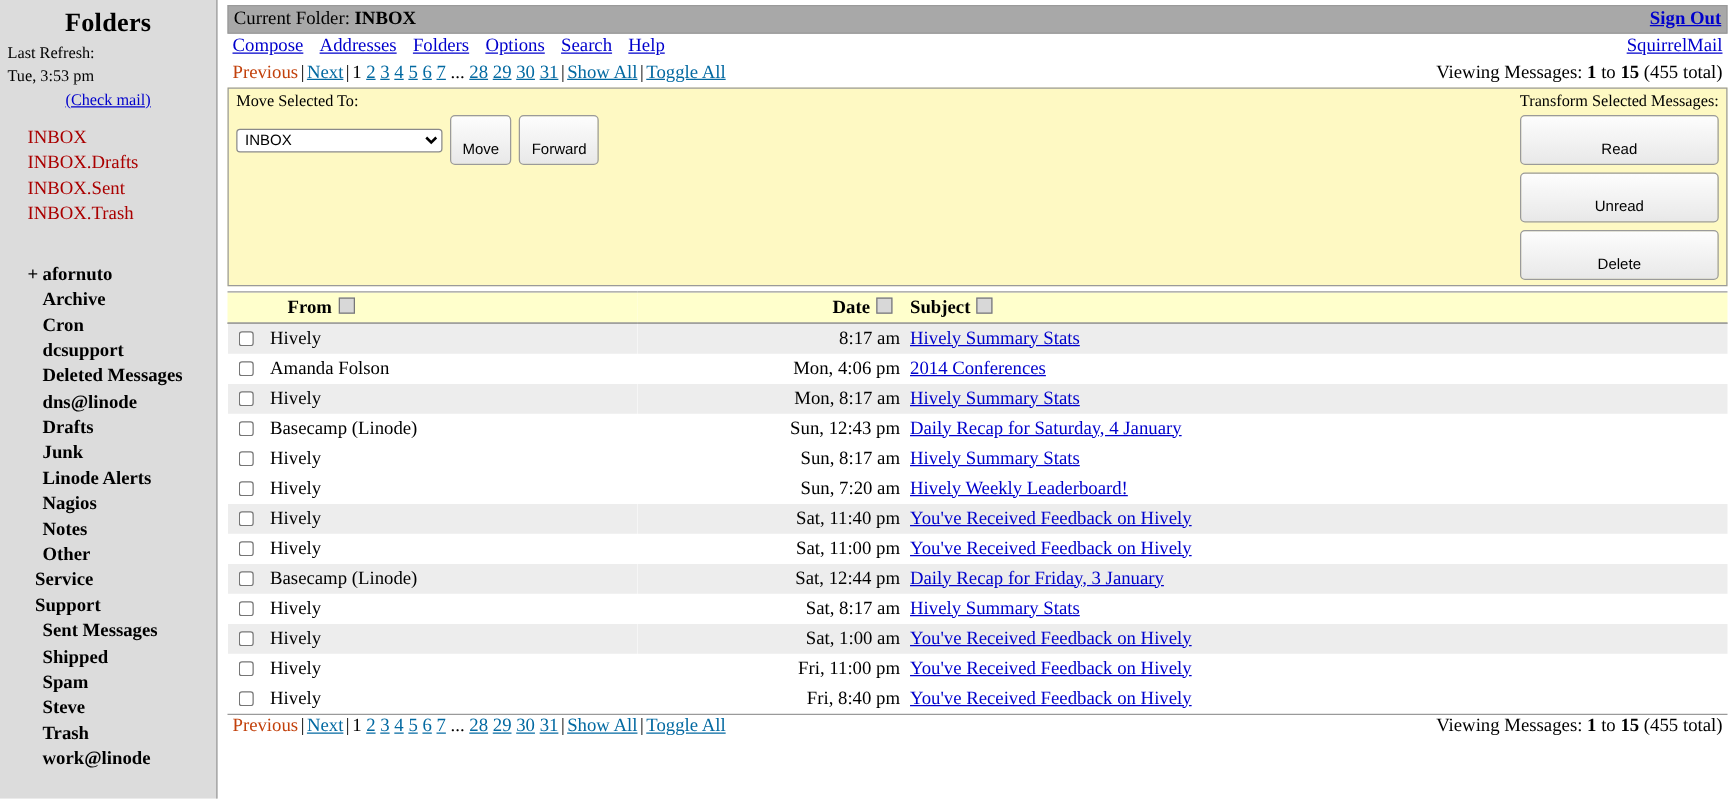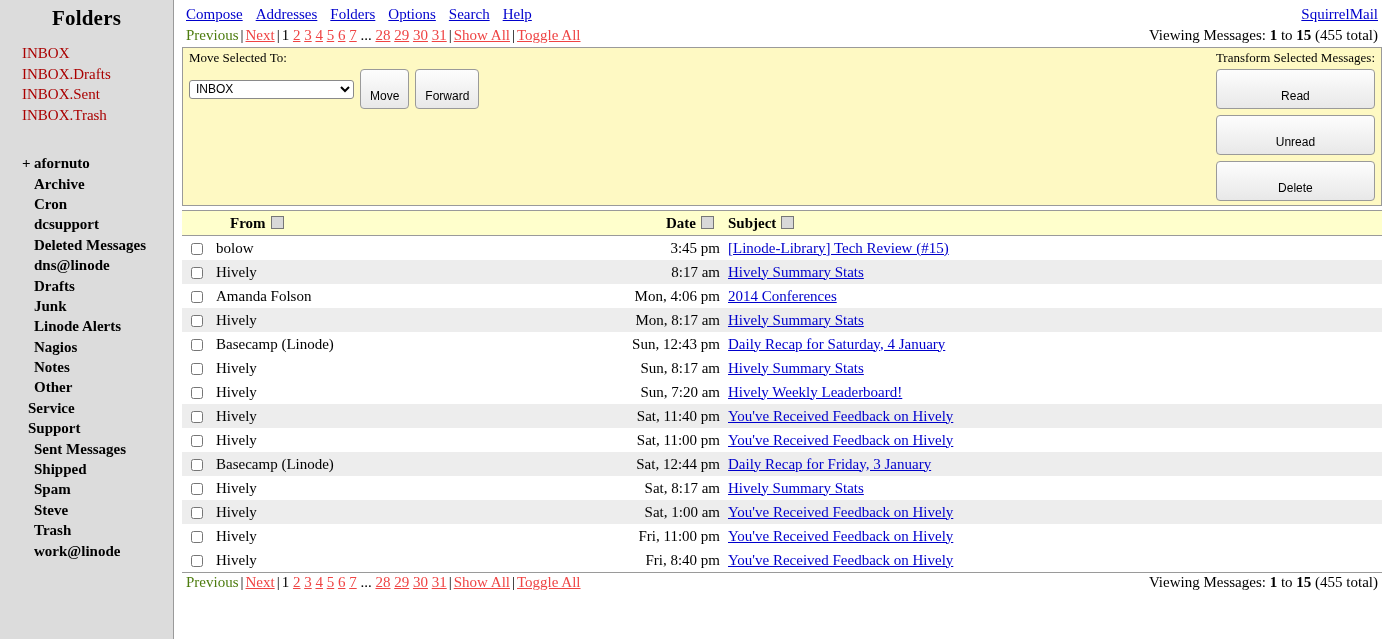--- a/index.html
+++ b/index.html
@@ -133,23 +133,23 @@
   }
 
   .pager-bar {
     display: flex;
     justify-content: space-between;
     align-items: baseline;
     font-size: 15px;
     padding: 1px 4px 3px 4px;
   }
   .pager-left { white-space: nowrap; }
-  .pager-left .disabled { color: #4d7c0f; }
+  .pager-left .disabled { color: #c2410c; }
   .pager-left a {
-    color: #ef4444;
+    color: #0369a1;
     text-decoration: underline;
     cursor: pointer;
   }
   .pager-left .sep { color: #000; margin: 0 2px; }
   .pager-left .cur { color: #000; }
   .pager-right { white-space: nowrap; }
 
   .move-bar {
     background: #fef9c3;
     border: 1px solid #9a9a9a;
@@ -245,20 +245,25 @@
     margin-top: 0;
   }
 </style>
 </head>
 <body>
 
 <div id="app">
 
   <div id="sidebar">
     <div class="folders-title">Folders</div>
+    <div class="refresh-block">
+      <div>Last Refresh:</div>
+      <div>Tue, 3:53 pm</div>
+      <div class="centered"><span class="check-mail">(Check mail)</span></div>
+    </div>
 
     <div class="special-folders">
       <div><a>INBOX</a></div>
       <div><a>INBOX.Drafts</a></div>
       <div><a>INBOX.Sent</a></div>
       <div><a>INBOX.Trash</a></div>
     </div>
 
     <div class="folder-list">
       <div class="folder-row indent-0"><span class="expander">+</span><a>afornuto</a></div>
@@ -279,20 +284,27 @@
       <div class="folder-row indent-0"><span class="expander"></span><a>Shipped</a></div>
       <div class="folder-row indent-0"><span class="expander"></span><a>Spam</a></div>
       <div class="folder-row indent-0"><span class="expander"></span><a>Steve</a></div>
       <div class="folder-row indent-0"><span class="expander"></span><a>Trash</a></div>
       <div class="folder-row indent-0"><span class="expander"></span><a>work@linode</a></div>
     </div>
   </div>
 
   <div id="main">
 
+    <div class="current-folder-bar">
+      <div class="cf-label">
+        <span>Current Folder:</span>
+        <b>INBOX</b>
+      </div>
+      <a class="signout">Sign Out</a>
+    </div>
 
     <div class="menu-bar">
       <div class="menu-links">
         <a>Compose</a><a>Addresses</a><a>Folders</a><a>Options</a><a>Search</a><a>Help</a>
       </div>
       <div class="brand"><a>SquirrelMail</a></div>
     </div>
 
     <div class="pager-bar">
       <div class="pager-left">
@@ -345,26 +357,20 @@
     <table class="msg-table">
       <thead>
         <tr>
           <th class="col-check"></th>
           <th class="col-from"><span class="th-inner">From</span><span class="sort-box"></span></th>
           <th class="col-date"><span class="th-inner">Date</span><span class="sort-box"></span></th>
           <th class="col-subject"><span class="th-inner">Subject</span><span class="sort-box"></span></th>
         </tr>
       </thead>
       <tbody>
-        <tr class="even">
-          <td class="c-check"><input type="checkbox" class="msg-check" style=""></td>
-          <td class="c-from">bolow</td>
-          <td class="c-date">3:45 pm</td>
-          <td class="c-subject"><a>[Linode-Library] Tech Review (#15)</a></td>
-        </tr>
         <tr class="odd">
           <td class="c-check"><input type="checkbox" class="msg-check" style=""></td>
           <td class="c-from">Hively</td>
           <td class="c-date">8:17 am</td>
           <td class="c-subject"><a>Hively Summary Stats</a></td>
         </tr>
         <tr class="even">
           <td class="c-check"><input type="checkbox" class="msg-check" style=""></td>
           <td class="c-from">Amanda Folson</td>
           <td class="c-date">Mon, 4:06 pm</td>

